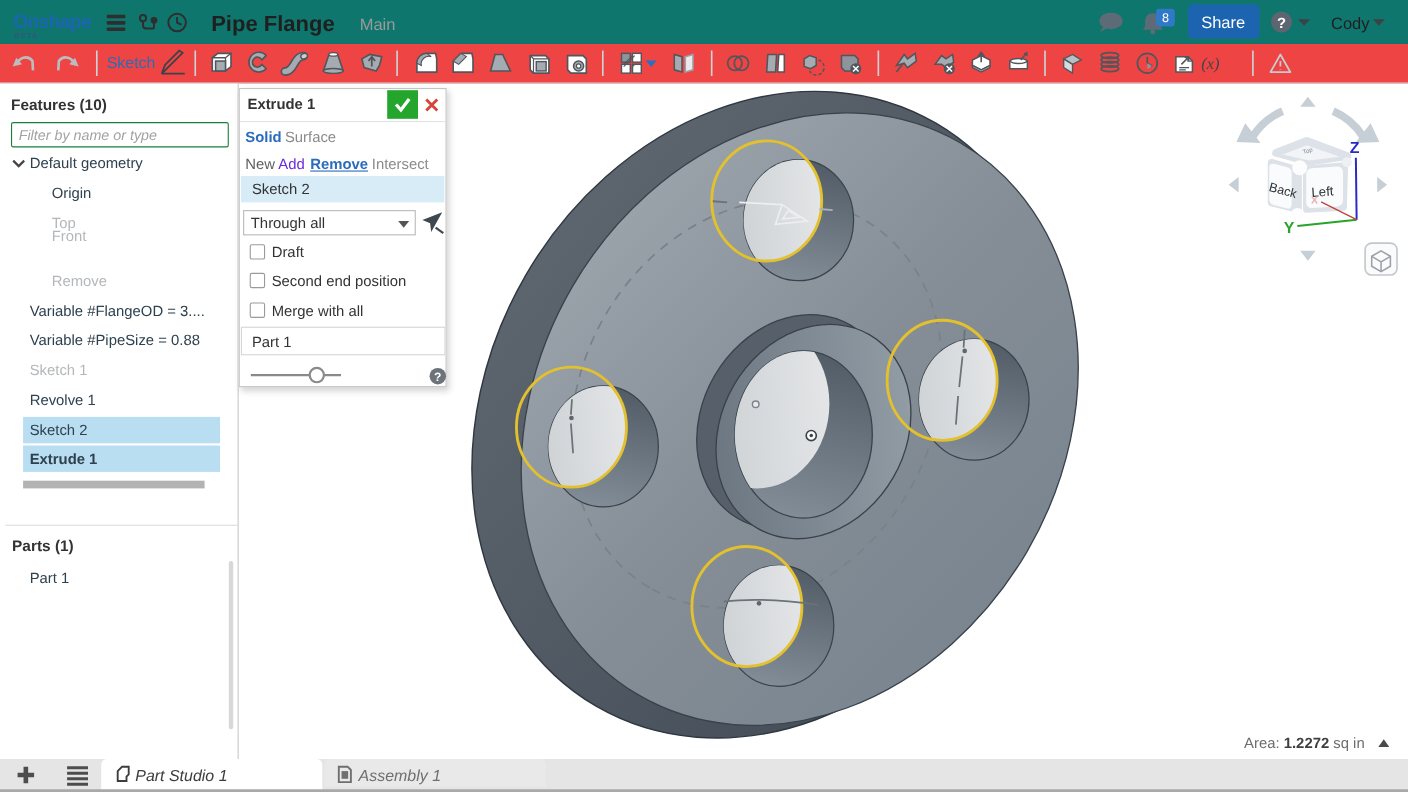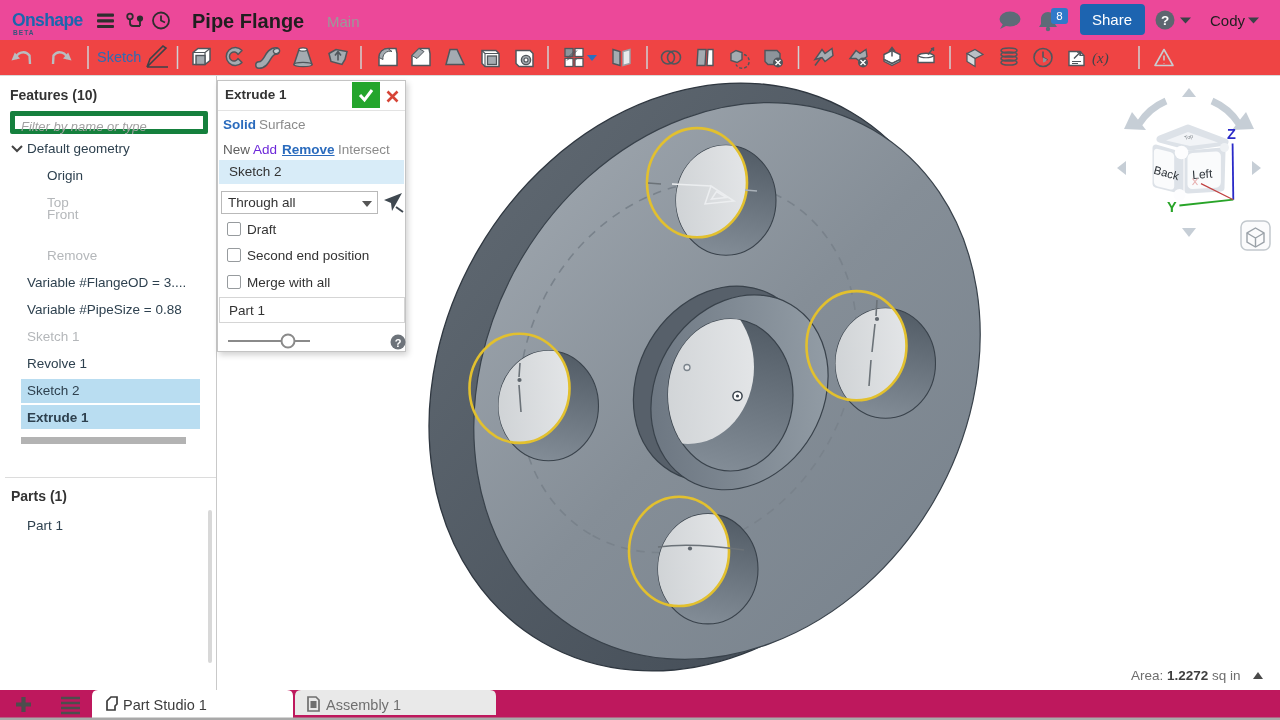--- a/index.html
+++ b/index.html
@@ -1,20 +1,20 @@
 <!DOCTYPE html>
 <html><head><meta charset="utf-8"><style>
 * { margin:0; padding:0; box-sizing:border-box; }
 html,body { width:1280px; height:720px; overflow:hidden; font-family:"Liberation Sans", sans-serif; background:#fff; }
 .abs { position:absolute; }
-#topbar { position:absolute; left:0; top:0; width:1280px; height:40px; background:#ec4899; }
+#topbar { position:absolute; left:0; top:0; width:1280px; height:40px; background:#0f766e; }
 #toolbar { position:absolute; left:0; top:40px; width:1280px; height:36px; background:#ef4444; border-bottom:1px solid #d9d9d9; }
 #lpanel { position:absolute; left:0; top:76px; width:217px; height:614px; background:#ffffff; border-right:1px solid #c9c9c9; }
 #dialog { position:absolute; left:217px; top:80px; width:189px; height:272px; background:#fff; border:1px solid #c4c4c4; box-shadow:2px 3px 6px rgba(0,0,0,0.18); }
-#tabbar { position:absolute; left:0; top:690px; width:1280px; height:30px; background:#be185d; }
+#tabbar { position:absolute; left:0; top:690px; width:1280px; height:30px; background:#e5e5e5;font-style:italic; }
 .row { position:absolute; font-size:13.5px; color:#2e414f; white-space:nowrap; }
 .dim { color:#b4b7ba; }
 .hl { position:absolute; left:21px; width:179px; height:24px; background:#b9ddf1; }
 .cb { position:absolute; width:14px; height:14px; border:1px solid #979b9e; border-radius:2px; background:#fff; }
 .dlgtxt { position:absolute; font-size:13.5px; color:#333; white-space:nowrap; }
 </style></head>
 <body>
 <svg class="abs" style="left:0;top:0" width="1280" height="720" font-family="Liberation Sans">
 <g>
       <defs>
@@ -332,21 +332,21 @@
         </g>
 <g stroke="#3c4248" stroke-width="1.6" fill="none">
           <path d="M147 67 L166 48 M147 67 L150 59 L163 46 L166 48 L153 61 Z M147 67 L168 67"></path>
         </g>
     </g>
   </svg>
 </div>
 
 <div id="lpanel">
   <div class="row" style="left:10px;top:11px;font-weight:bold;color:#333;font-size:14px">Features (10)</div>
-  <div style="position:absolute;left:10px;top:35px;width:198px;height:23px;border:5px solid #15803d;border-radius:2px;">
+  <div style="position:absolute;left:10px;top:35px;width:198px;height:23px;border:1px solid #15803d;border-radius:2px;">
     <span style="position:absolute;left:6px;top:3px;font-style:italic;color:#a2a2a2;font-size:13px">Filter by name or type</span>
   </div>
   <svg class="abs" style="left:10px;top:66px" width="16" height="14">
       <path d="M2 4 L7 9 L12 4" stroke="#444" stroke-width="2" fill="none"></path>
     </svg>
   <div class="row" style="left:27px;top:65px">Default geometry</div>
   <div class="row" style="left:47px;top:92px">Origin</div>
   <div class="row dim" style="left:47px;top:119px">Top</div>
   <div class="row dim" style="left:47px;top:131px">Front</div>
   <div class="row dim" style="left:47px;top:172px">Remove</div>

